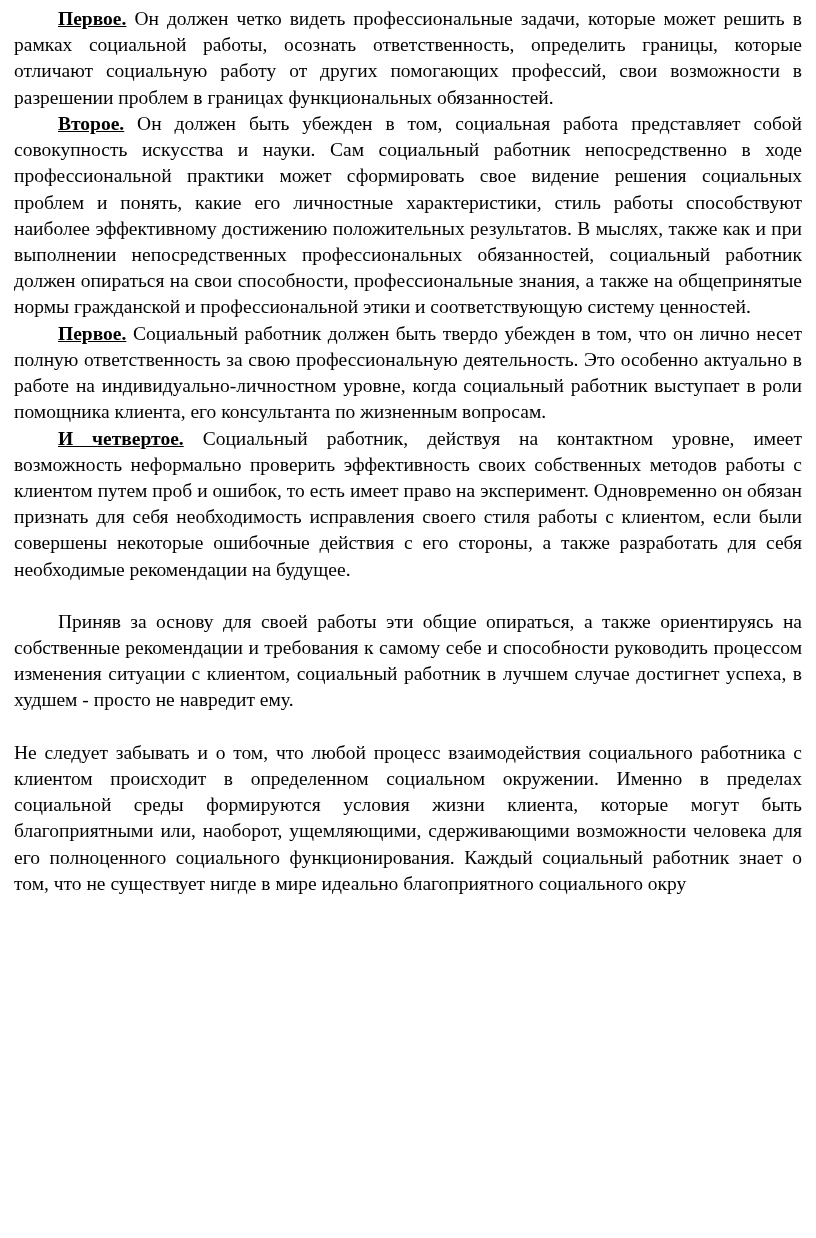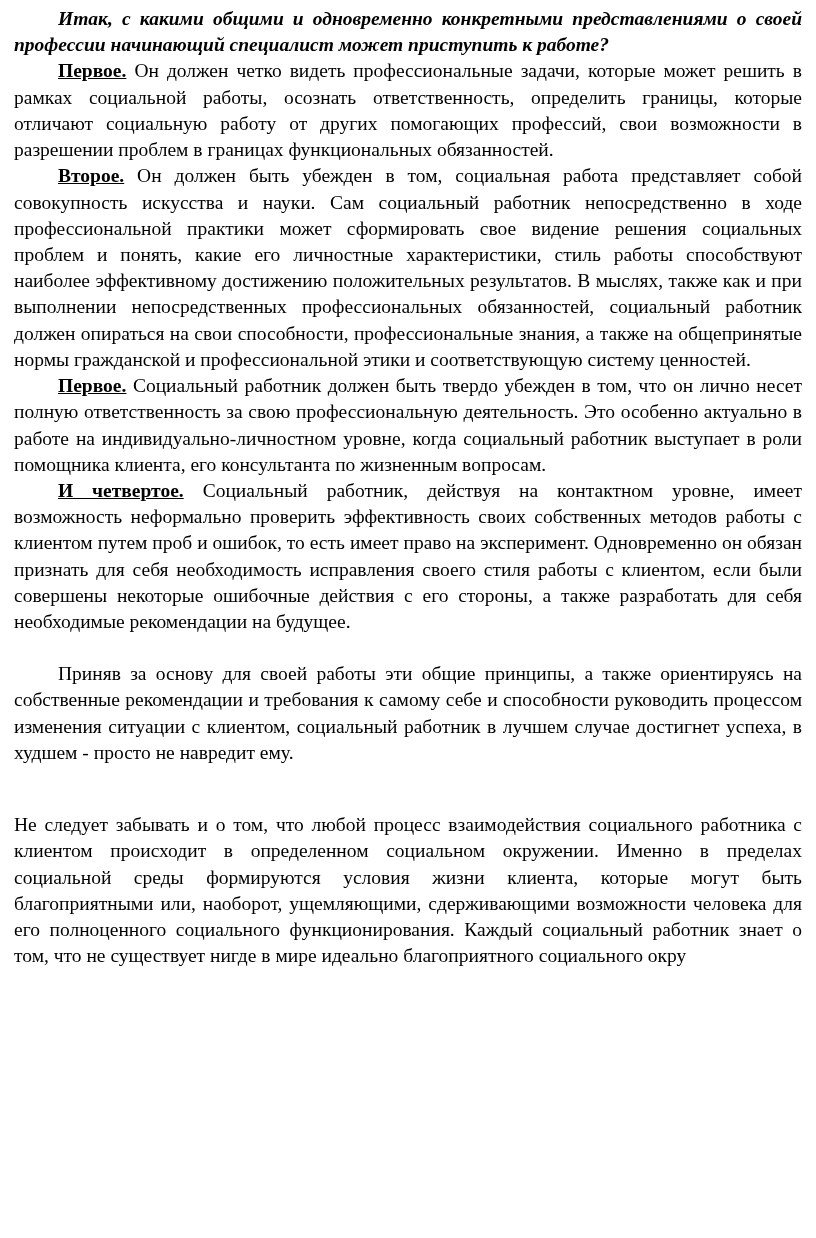--- a/index.html
+++ b/index.html
@@ -24,49 +24,47 @@
     font-size: 19.5px;
     line-height: 1.345;
     text-align: justify;
     text-justify: inter-word;
   }
   p.indent {
     text-indent: 44px;
   }
   p.noindent {
     text-indent: 0;
-    margin-top: 20px;
   }
   .heading {
     font-weight: bold;
     font-style: italic;
     text-indent: 44px;
   }
   .lead {
     font-weight: bold;
     text-decoration: underline;
   }
   .spacer-md { height: 26px; }
 </style>
 </head>
 <body>
 
 <div class="page">
 
-  <p class="heading">Итак, с какими общими и одновременно конкретными представлениями о своей профессии начинающий специалист может приступить к работе?</p>
 
   <p class="indent"><span class="lead">Первое.</span><span> Он должен четко видеть профессиональные задачи, которые может решить в рамках социальной работы, осознать ответственность, определить границы, которые отличают социальную работу от других помогающих профессий, свои возможности в разрешении проблем в границах функциональных обязанностей.</span></p>
 
   <p class="indent"><span class="lead">Второе.</span><span> Он должен быть убежден в том, социальная работа представляет собой совокупность искусства и науки. Сам социальный работник непосредственно в ходе профессиональной практики может сформировать свое видение решения социальных проблем и понять, какие его личностные характеристики, стиль работы способствуют наиболее эффективному достижению положительных результатов. В мыслях, также как и при выполнении непосредственных профессиональных обязанностей, социальный работник должен опираться на свои способности, профессиональные знания, а также на общепринятые нормы гражданской и профессиональной этики и соответствующую систему ценностей.</span></p>
 
   <p class="indent"><span class="lead">Первое.</span><span> Социальный работник должен быть твердо убежден в том, что он лично несет полную ответственность за свою профессиональную деятельность. Это особенно актуально в работе на индивидуально-личностном уровне, когда социальный работник выступает в роли помощника клиента, его консультанта по жизненным вопросам.</span></p>
 
   <p class="indent"><span class="lead">И четвертое.</span><span> Социальный работник, действуя на контактном уровне, имеет возможность неформально проверить эффективность своих собственных методов работы с клиентом путем проб и ошибок, то есть имеет право на эксперимент. Одновременно он обязан признать для себя необходимость исправления своего стиля работы с клиентом, если были совершены некоторые ошибочные действия с его стороны, а также разработать для себя необходимые рекомендации на будущее.</span></p>
 
   <div class="spacer-md"></div>
 
-  <p class="indent">Приняв за основу для своей работы эти общие принципы, а также ориентируясь на собственные рекомендации и требования к самому себе и способности руководить процессом изменения ситуации с клиентом, социальный работник в лучшем случае достигнет успеха, в худшем - просто не навредит ему.</p>
+  <p class="indent">Приняв за основу для своей работы эти общие опираться, а также ориентируясь на собственные рекомендации и требования к самому себе и способности руководить процессом изменения ситуации с клиентом, социальный работник в лучшем случае достигнет успеха, в худшем - просто не навредит ему.</p>
 
   <div class="spacer-md"></div>
 
   <p class="noindent">Не следует забывать и о том, что любой процесс взаимодействия социального работника с клиентом происходит в определенном социальном окружении. Именно в пределах социальной среды формируются условия жизни клиента, которые могут быть благоприятными или, наоборот, ущемляющими, сдерживающими возможности человека для его полноценного социального функционирования. Каждый социальный работник знает о том, что не существует нигде в мире идеально благоприятного социального окру</p>
 
 </div>
 
 </body></html>

